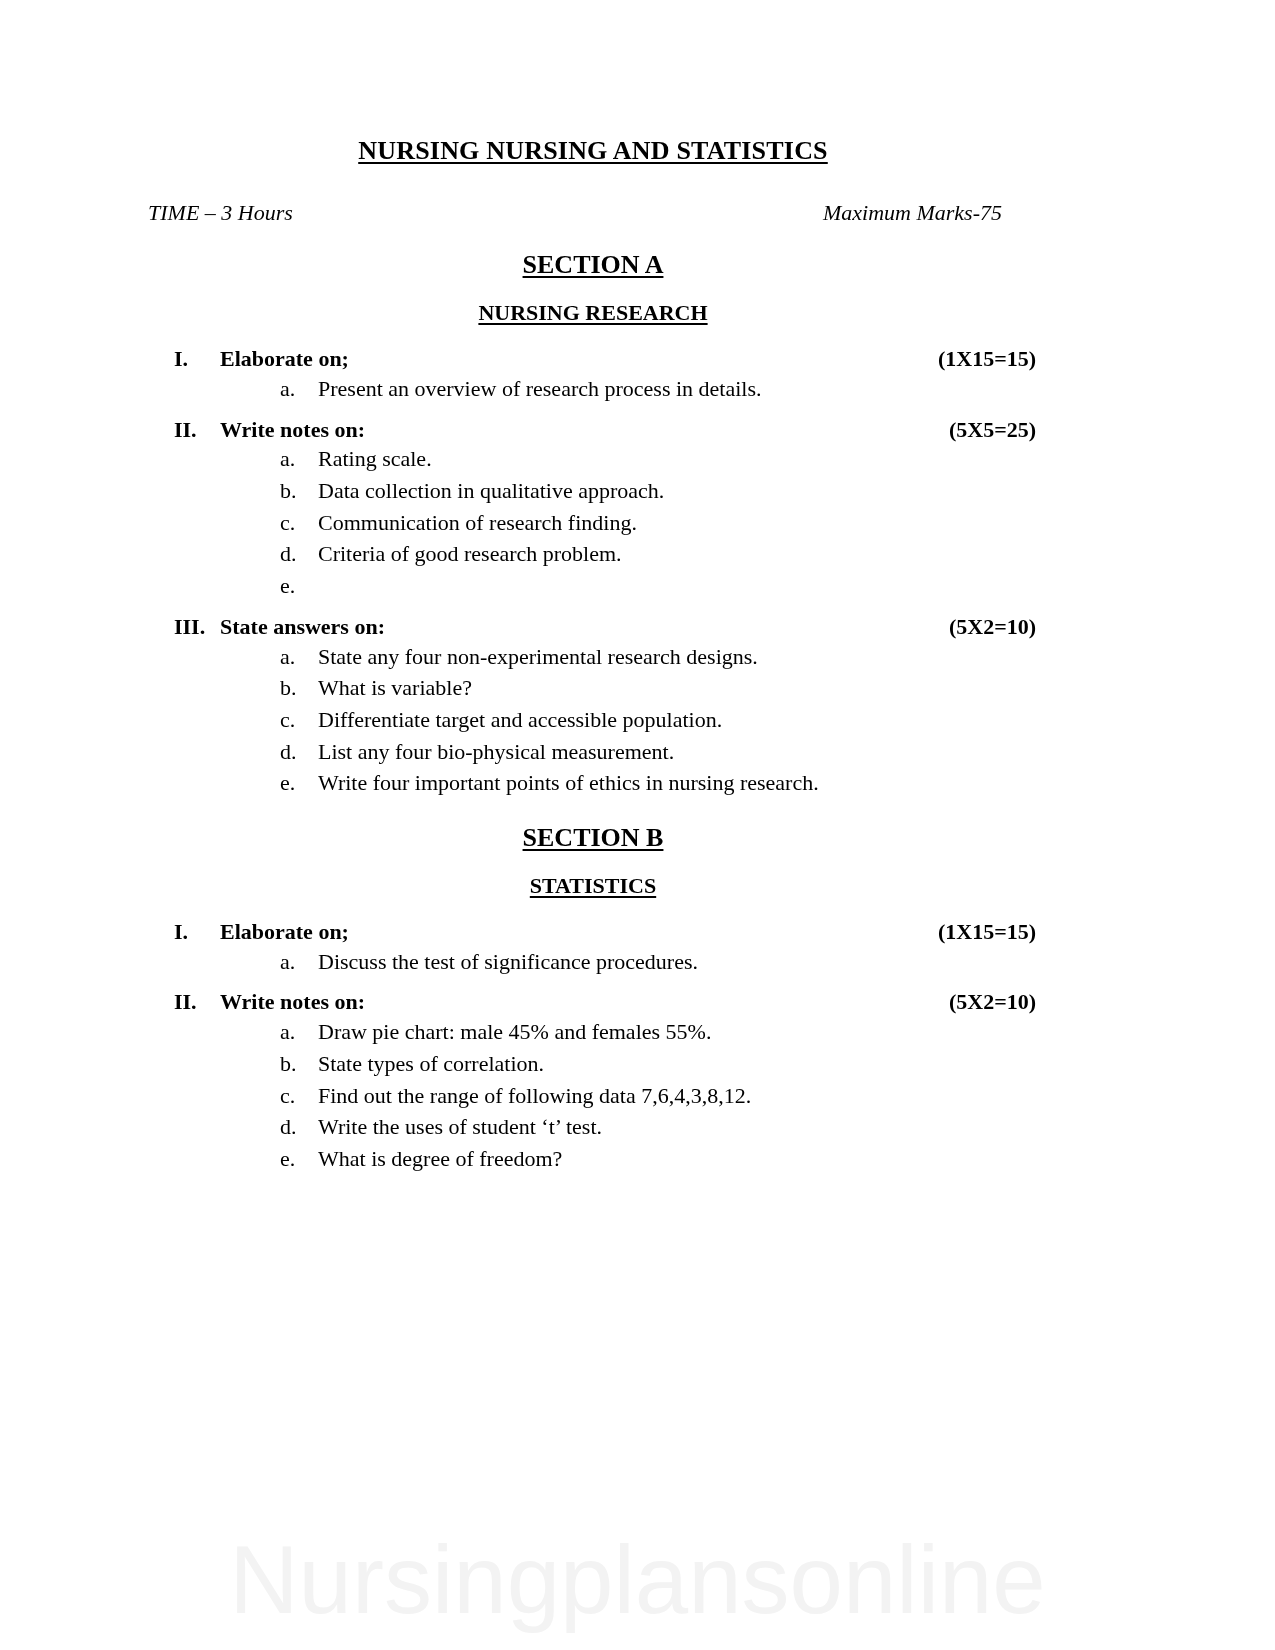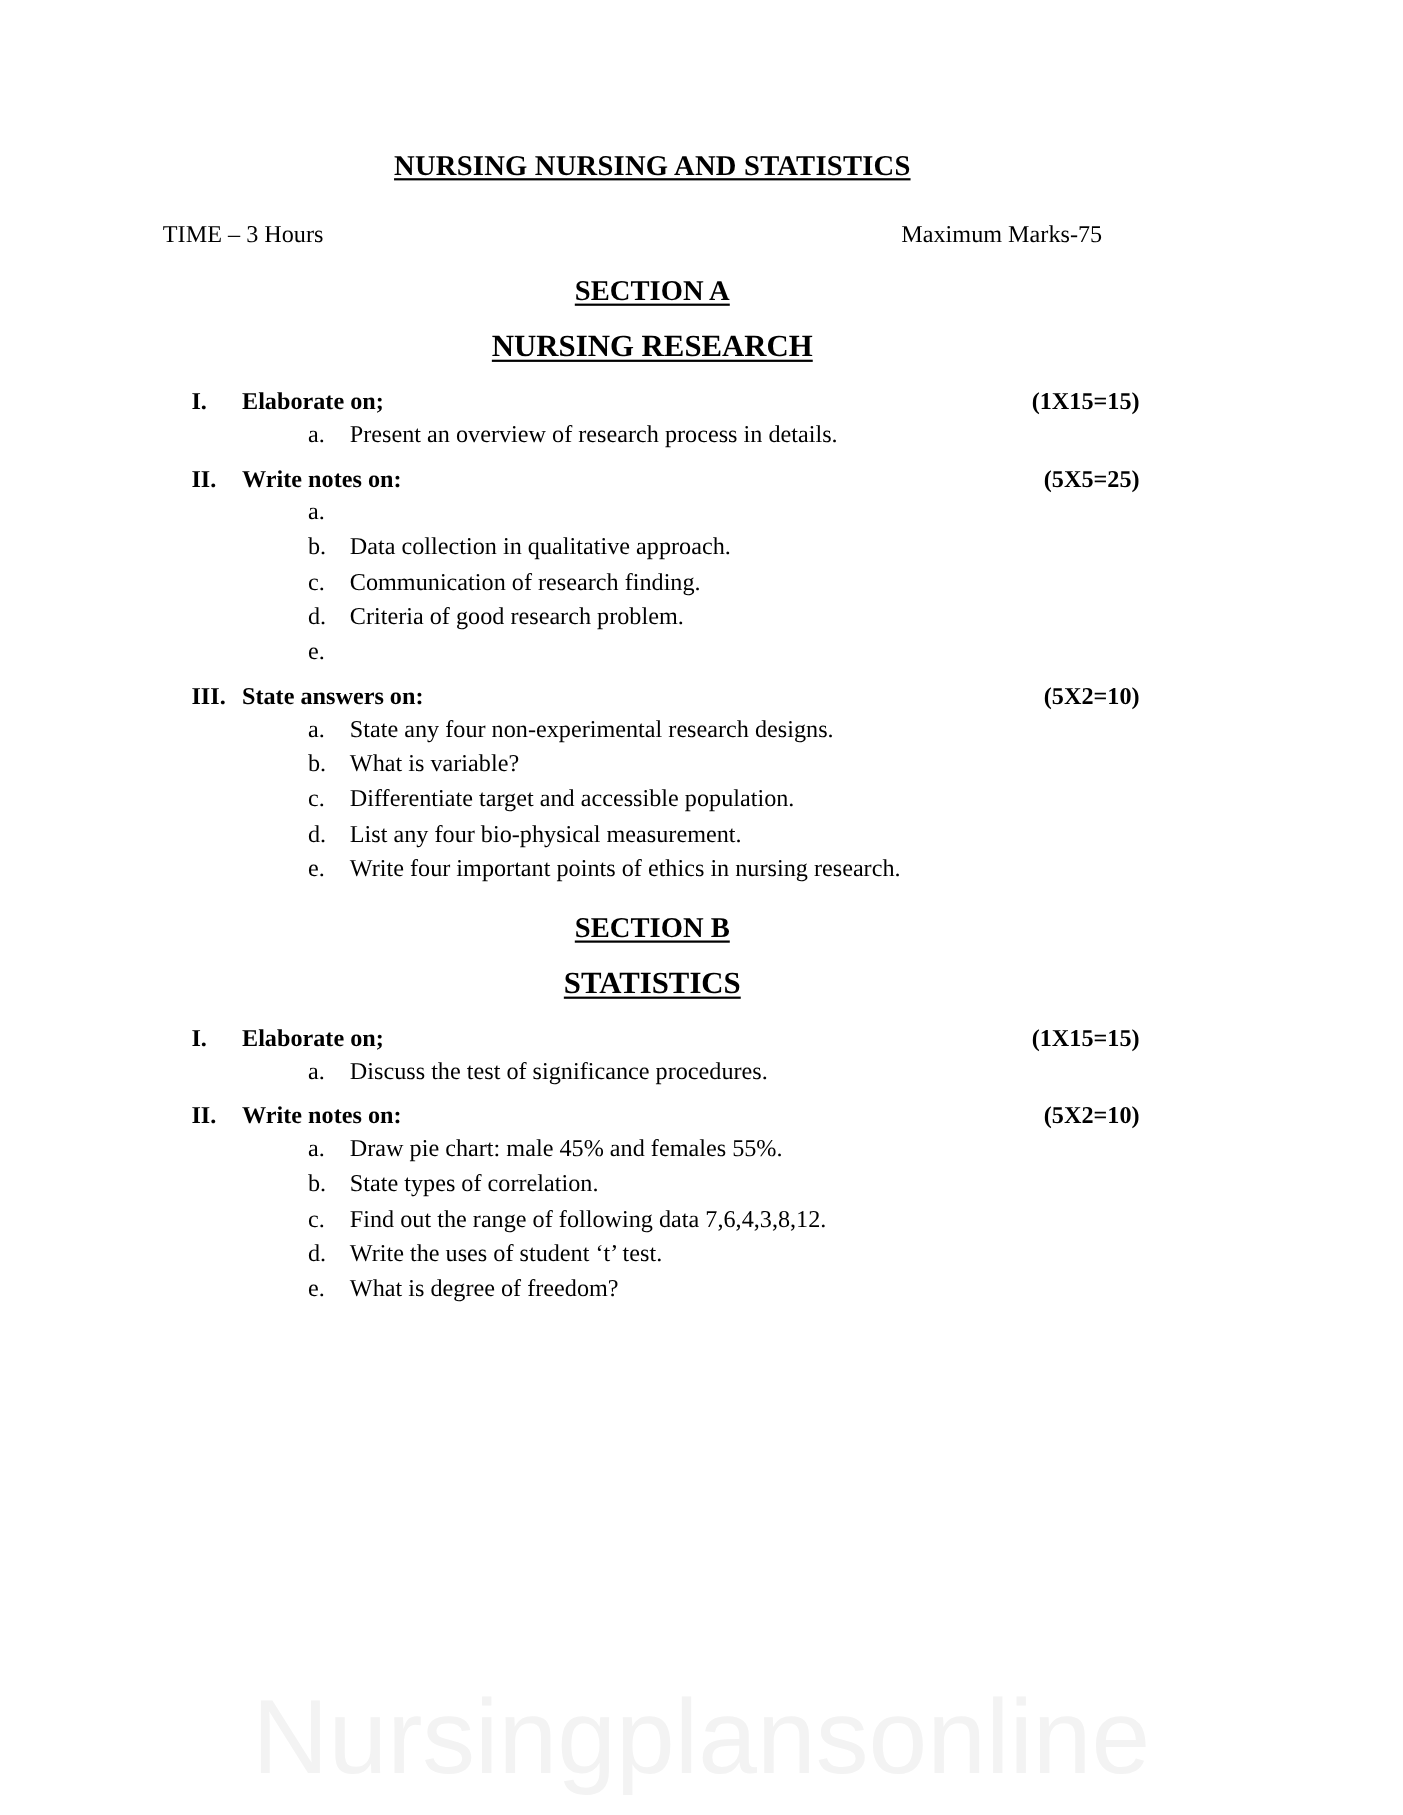--- a/index.html
+++ b/index.html
@@ -45,40 +45,41 @@
   }
 
   
   .meta-row {
     display: flex;
     justify-content: space-between;
     align-items: baseline;
     font-size: 22px;
     margin-top: 36px;
     padding-right: 2px;
+    font-style: italic;
   }
   .meta-time { padding-left: 0px; }
   .meta-marks { padding-right: 34px; }
 
   
   .section-heading {
     text-align: center;
     font-size: 26px;
     font-weight: bold;
     margin-top: 26px;
     line-height: 1.0;
   }
   .section-heading span.u {
     text-decoration: underline;
     text-underline-offset: 3px;
     text-decoration-thickness: 2px;
   }
   .subject-heading {
     text-align: center;
-    font-size: 28px;
+    font-size: 22px;
     font-weight: bold;
     margin-top: 24px;
     line-height: 1.0;
   }
   .subject-heading span.u {
     text-decoration: underline;
     text-underline-offset: 3px;
     text-decoration-thickness: 2px;
   }
 
@@ -178,20 +179,21 @@
           </div>
           <div class="question-block tight">
             <div class="q-head">
               <div class="q-numeral">II.</div>
               <div class="q-prompt">Write notes on:</div>
               <div class="q-marks">(5X5=25)</div>
             </div>
             <ul class="sub-list">
               <li class="sub-item">
                 <span class="sub-letter">a.</span>
+                <span class="sub-text">Rating scale.</span>
               </li>
               <li class="sub-item">
                 <span class="sub-letter">b.</span>
                 <span class="sub-text">Data collection in qualitative approach.</span>
               </li>
               <li class="sub-item">
                 <span class="sub-letter">c.</span>
                 <span class="sub-text">Communication of research finding.</span>
               </li>
               <li class="sub-item">

